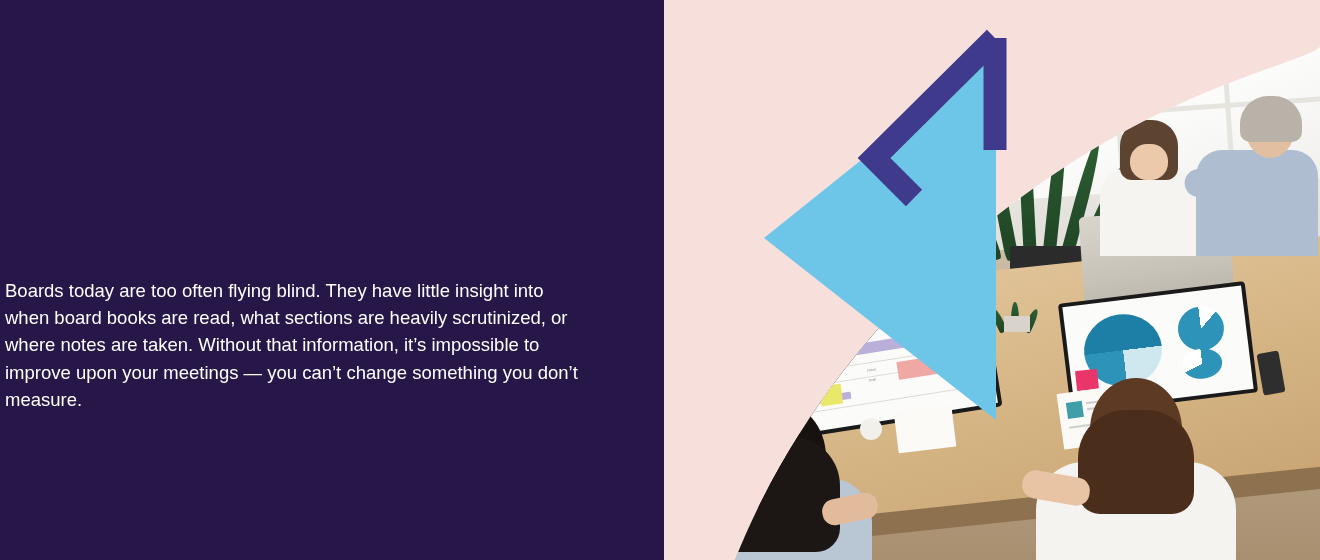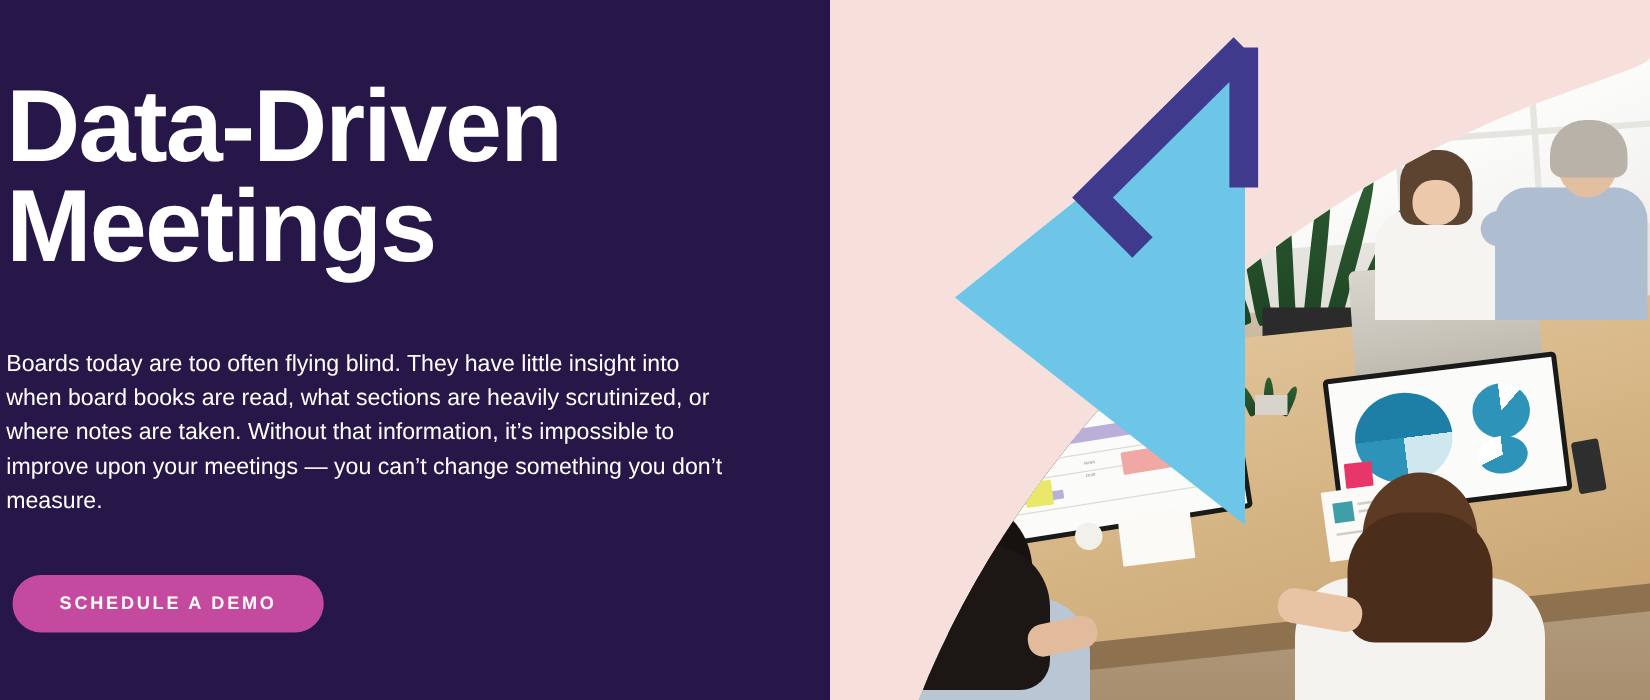--- a/index.html
+++ b/index.html
@@ -295,26 +295,23 @@
   }
 </style>
 </head>
 <body>
 
 <div class="hero">
 
   <div class="hero-left">
     <div class="left-inner">
 
-      <h1 class="headline">Data-Driven
-Meetings</h1>
 
       <p class="body-copy">Boards today are too often flying blind. They have little insight into when board books are read, what sections are heavily scrutinized, or where notes are taken. Without that information, it’s impossible to improve upon your meetings — you can’t change something you don’t measure.</p>
 
-      <button class="cta-button">SCHEDULE A DEMO</button>
     </div>
   </div>
 
   <div class="hero-right">
     <div class="right-art">
 
       <div class="photo-clip">
 
         <div class="room-wall"></div>
         <div class="room-window">

